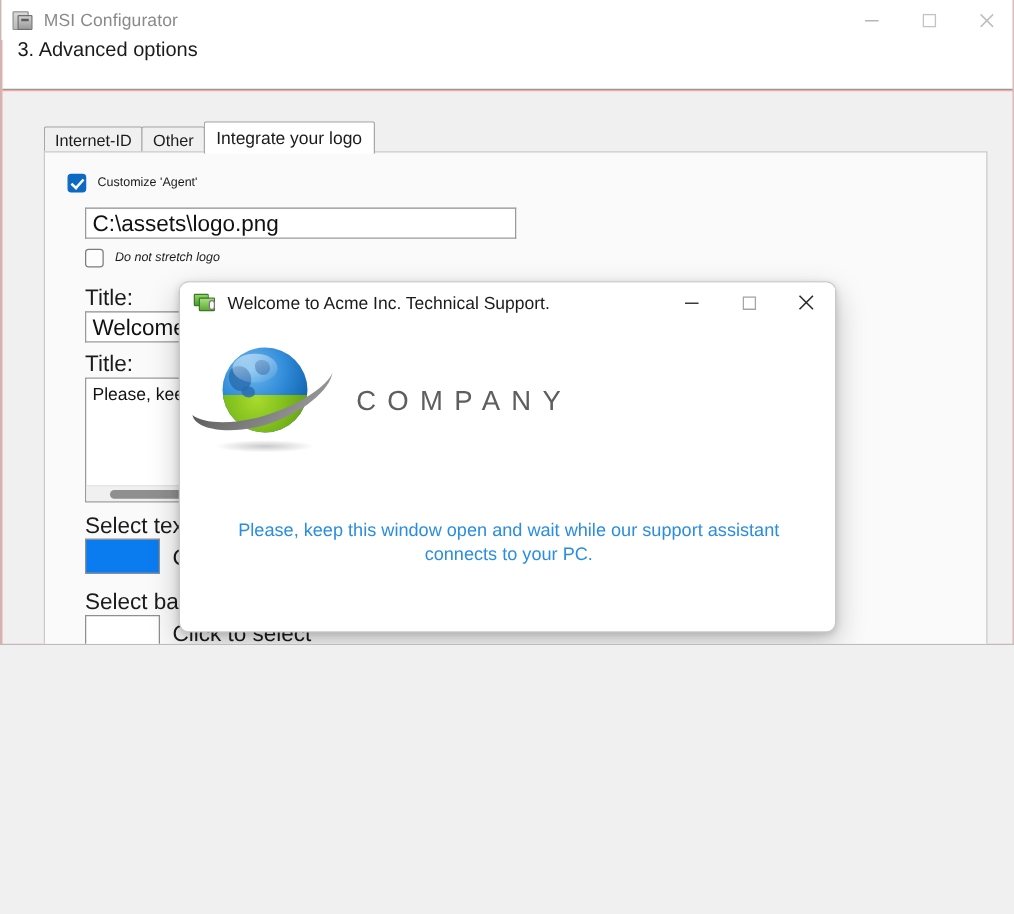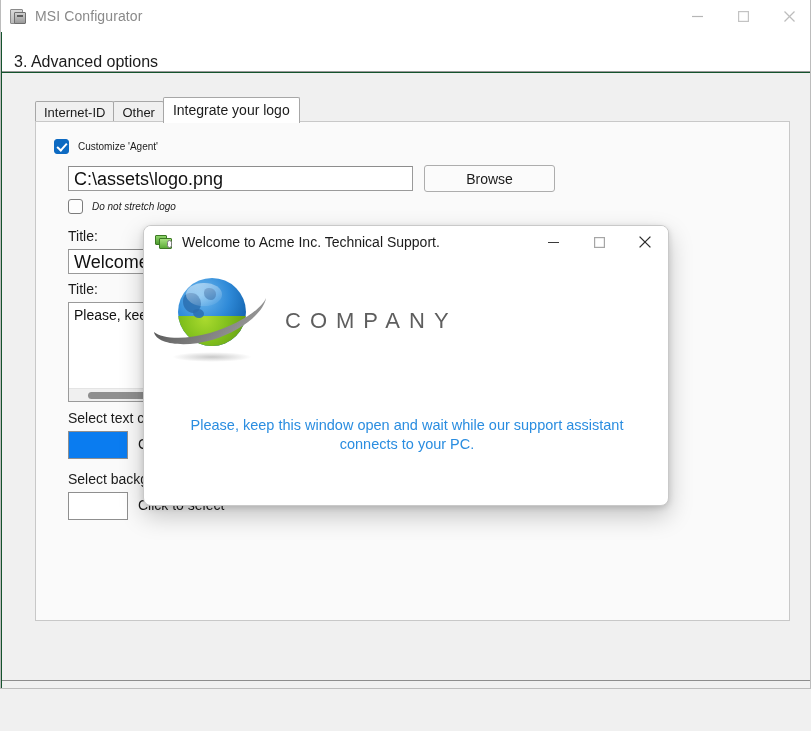--- a/index.html
+++ b/index.html
@@ -7,22 +7,22 @@
     margin: 0; padding: 0;
     width: 811px; height: 731px;
     overflow: hidden;
     font-family: "Liberation Sans", sans-serif;
     background: #f0f0f0;
   }
 
   
   #app-window {
     position: relative;
-    width: 811px; height: 689px;
-    background: #14532d;
+    width: 811px; height: 516px;
+    background: #fca5a5;
     border: 1px solid #bcbcbc;
     border-top: none;
     overflow: hidden;
   }
 
   
   #titlebar {
     position: absolute; left: 0; top: 0;
     width: 811px; height: 32px;
     background: #ffffff;
@@ -68,21 +68,21 @@
     user-select: none;
   }
   .win-btn svg { display: block; }
 
   
   #page-header {
     position: absolute; left: 1px; top: 32px;
     width: 809px; height: 40px;
     background: #ffffff;
     border-bottom: 1px solid #999999;
-    display: flex; align-items: flex-end;
+    display: flex; align-items: flex-start;
   }
   #page-title {
     font-size: 16px; color: #1b1b1b;
     margin-left: 12px;
   }
 
   
   #body-area {
     position: absolute; left: 1px; top: 73px;
     width: 809px; height: 607px;
@@ -149,21 +149,21 @@
     left: 4px; top: 1px;
     width: 4px; height: 8px;
     border: solid #ffffff;
     border-width: 0 2px 2px 0;
     transform: rotate(42deg);
   }
   .chk-label { font-size: 10px; color: #1b1b1b; margin-left: 9px; }
 
   .field-label {
     position: absolute;
-    font-size: 14px; color: #1b1b1b;
+    font-size: 18px; color: #1b1b1b;
   }
 
   .txtinput {
     position: absolute;
     background: #ffffff;
     border: 1px solid #9a9a9a;
     border-top-color: #8d8d8d;
     font-size: 18px;
     color: #111111;
     padding: 3px 5px;
@@ -400,21 +400,20 @@
 
     <div id="tabpanel">
 
       <div class="chk-row" style="left:18px; top:17px;">
         <span class="chkbox checked"></span>
         <span class="chk-label">Customize 'Agent'</span>
       </div>
 
       <div class="txtinput" style="left:32px; top:44px; width:345px; height:25px;">C:\assets\logo.png</div>
 
-      <div class="btn" style="left:388px; top:43px; width:131px; height:27px;">Browse</div>
 
       <div class="chk-row" style="left:32px; top:77px;font-style:italic;">
         <span class="chkbox"></span>
         <span class="chk-label">Do not stretch logo</span>
       </div>
 
       <div class="field-label" style="left:32px; top:106px;">Title:</div>
       <div class="txtinput" style="left:32px; top:127px; width:345px; height:25px;">Welcome to Acme Inc. Technical Support.</div>
 
       <div class="field-label" style="left:32px; top:159px;">Title:</div>

